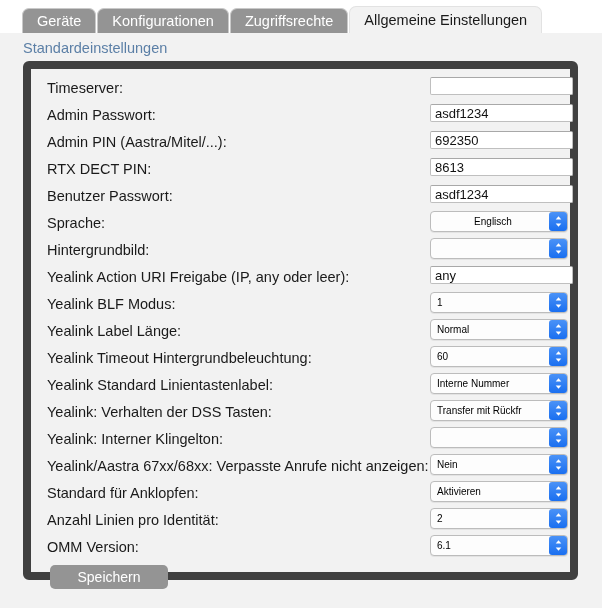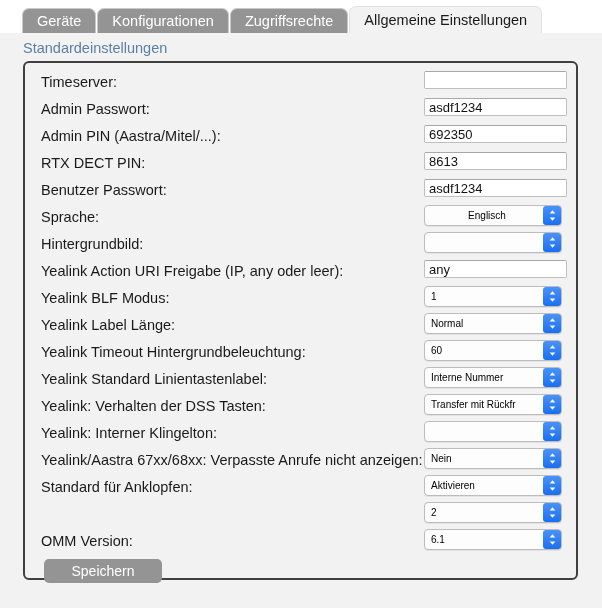--- a/index.html
+++ b/index.html
@@ -75,21 +75,21 @@
     color: #5b7fa6;
   }
 
   .panel {
     position: absolute;
     left: 23px;
     top: 28px;
     width: 555px;
     height: 519px;
     background: #f2f2f2;
-    border: 2px solid #404040;
+    border: 8px solid #404040;
     border-radius: 6px;
     box-sizing: border-box;
   }
 
   .form {
     position: absolute;
     left: 0;
     top: 0;
     width: 100%;
   }
@@ -337,20 +337,21 @@
             <div class="val">Aktivieren</div>
             <div class="stepper">
               <svg width="9" height="13" viewBox="0 0 9 13" aria-hidden="true">
                 <path d="M4.5 1.2 L7.3 4.6 L1.7 4.6 Z" fill="#ffffff"></path>
                 <path d="M4.5 11.8 L7.3 8.4 L1.7 8.4 Z" fill="#ffffff"></path>
               </svg>
             </div>
           </div>
         </div>
         <div class="row" style="top: 0px;">
+          <div class="label">Anzahl Linien pro Identität:</div>
           <div class="sel">
             <div class="val">2</div>
             <div class="stepper">
               <svg width="9" height="13" viewBox="0 0 9 13" aria-hidden="true">
                 <path d="M4.5 1.2 L7.3 4.6 L1.7 4.6 Z" fill="#ffffff"></path>
                 <path d="M4.5 11.8 L7.3 8.4 L1.7 8.4 Z" fill="#ffffff"></path>
               </svg>
             </div>
           </div>
         </div>

